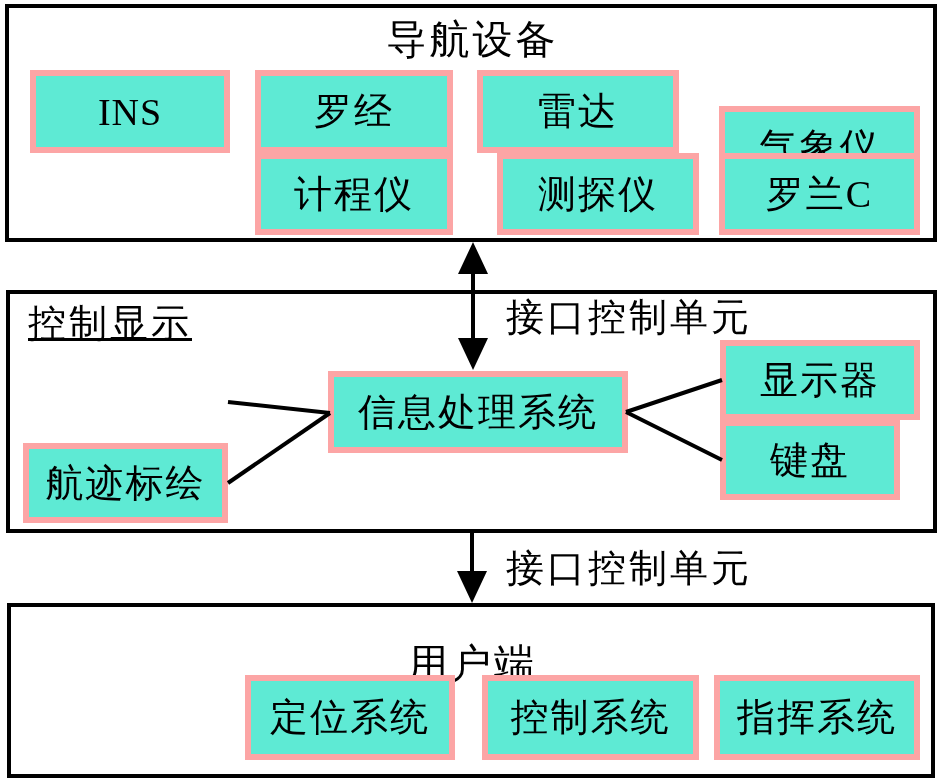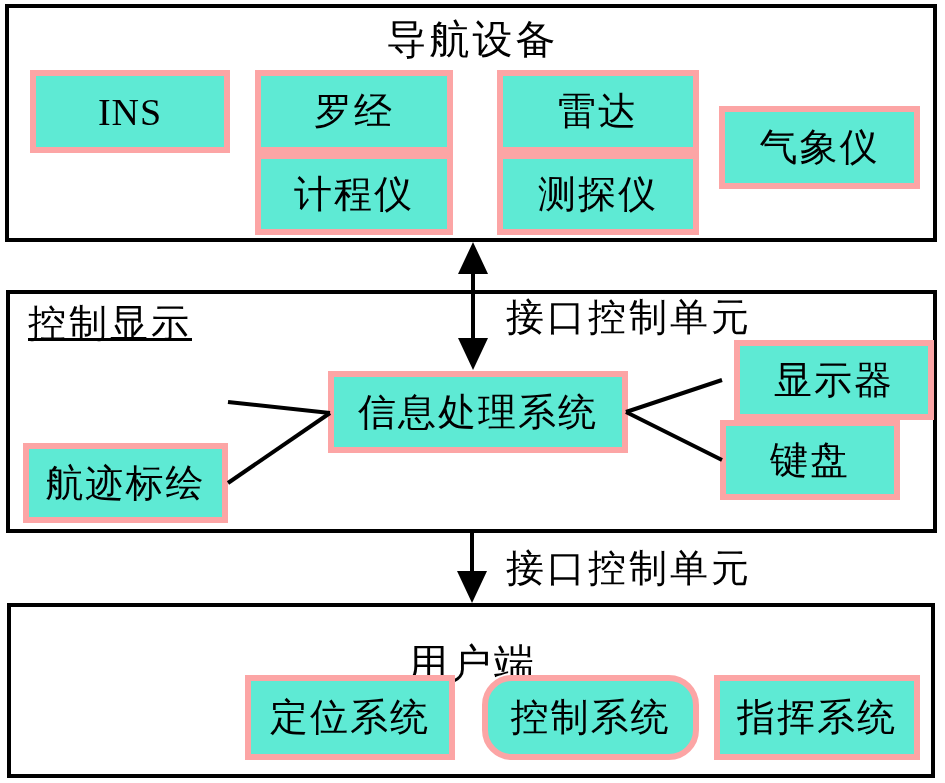--- a/index.html
+++ b/index.html
@@ -64,46 +64,47 @@
 
   <div class="outer-box" style="left:5px; top:4px; width:932px; height:238px;"></div>
 
   <div class="section-title" style="top:12px;">导航设备</div>
 
   <div class="node latin" style="left:30px; top:70px; width:200px; height:83px;">INS</div>
 
   <div class="node" style="left:255px; top:70px; width:198px; height:83px;">罗经</div>
   <div class="node" style="left:255px; top:153px; width:198px; height:82px;">计程仪</div>
 
-  <div class="node" style="left:497px; top:70px; width:202px; height:83px;">雷达</div>
+  <div class="node" style="left:477px; top:70px; width:202px; height:83px;">雷达</div>
   <div class="node" style="left:497px; top:153px; width:202px; height:82px;">测探仪</div>
 
   <div class="node" style="left:719px; top:70px; width:201px; height:83px;margin-top:36px;">气象仪</div>
+  <div class="node" style="left:719px; top:153px; width:201px; height:82px;">罗兰C</div>
 
   <div class="outer-box" style="left:6px; top:290px; width:931px; height:243px;"></div>
 
   <div class="floating-label" style="left:28px; top:298px;text-decoration:underline;">控制显示</div>
 
   <div class="floating-label" style="left:506px; top:292px;">接口控制单元</div>
 
   <div class="node" style="left:23px; top:443px; width:205px; height:80px;">航迹标绘</div>
 
   <div class="node" style="left:328px; top:371px; width:300px; height:82px;">信息处理系统</div>
 
-  <div class="node" style="left:720px; top:340px; width:200px; height:80px;margin-left:14px;">显示器</div>
+  <div class="node" style="left:720px; top:340px; width:200px; height:80px;">显示器</div>
   <div class="node" style="left:720px; top:420px; width:180px; height:80px;">键盘</div>
 
   <div class="floating-label" style="left:506px; top:543px;">接口控制单元</div>
 
   <div class="outer-box" style="left:7px; top:603px; width:928px; height:175px;"></div>
 
   <div class="section-title" style="top:636px;">用户端</div>
 
   <div class="node" style="left:245px; top:675px; width:210px; height:85px;">定位系统</div>
-  <div class="node" style="left:482px; top:675px; width:217px; height:85px;border-radius:30px;">控制系统</div>
+  <div class="node" style="left:482px; top:675px; width:217px; height:85px;">控制系统</div>
   <div class="node" style="left:714px; top:675px; width:206px; height:85px;">指挥系统</div>
 
   <svg class="overlay" viewBox="0 0 945 783" xmlns="http://www.w3.org/2000/svg">
 
     <g>
       <line x1="473" y1="266" x2="473" y2="344" stroke="#000000" stroke-width="4"></line>
       <polygon points="473,242 458,274 488,274" fill="#000000"></polygon>
       <polygon points="473,370 458,338 488,338" fill="#000000"></polygon>
     </g>
 

